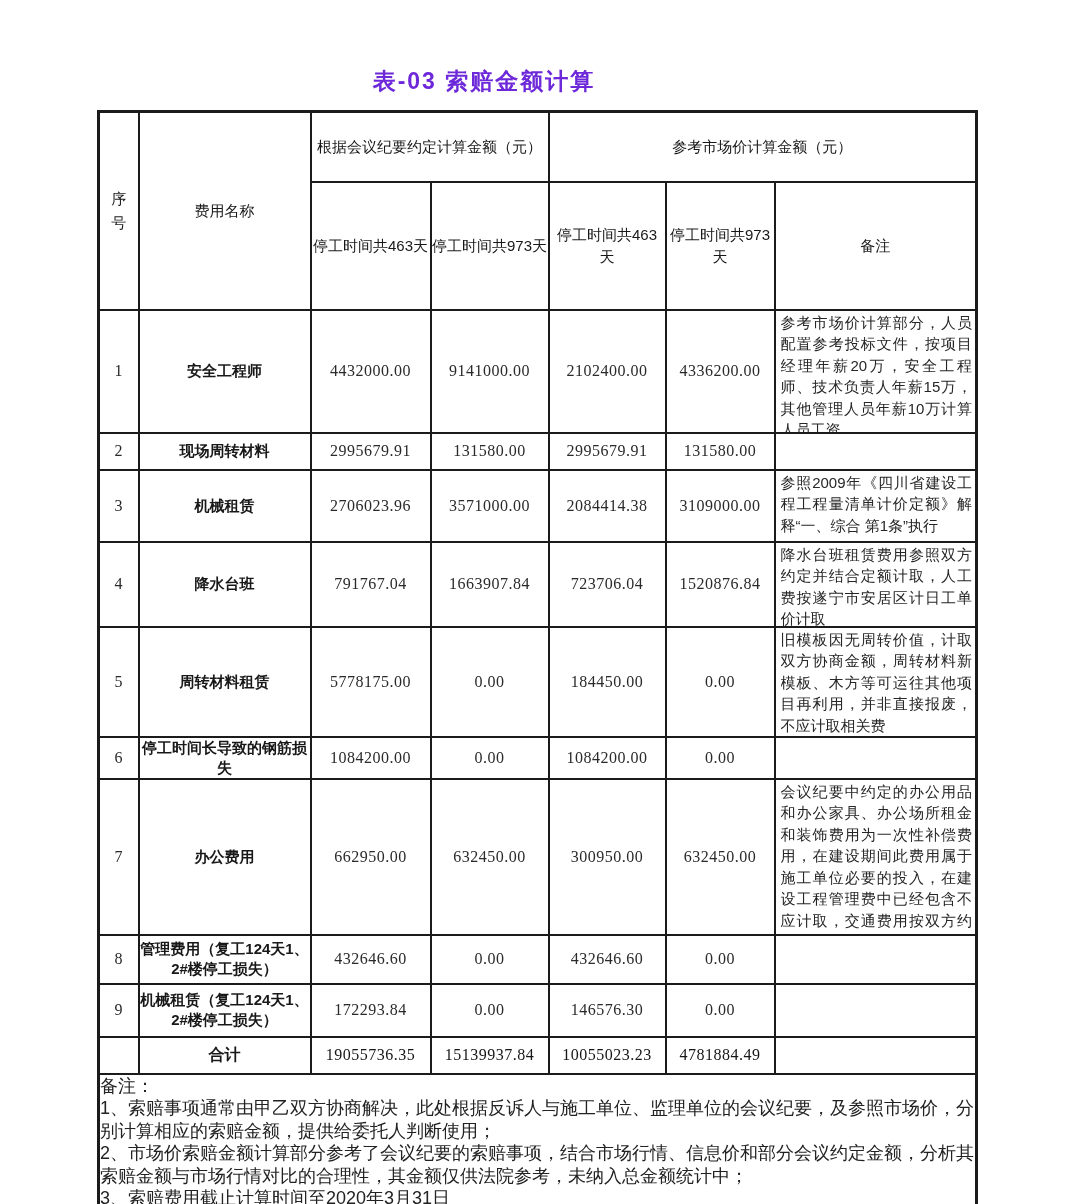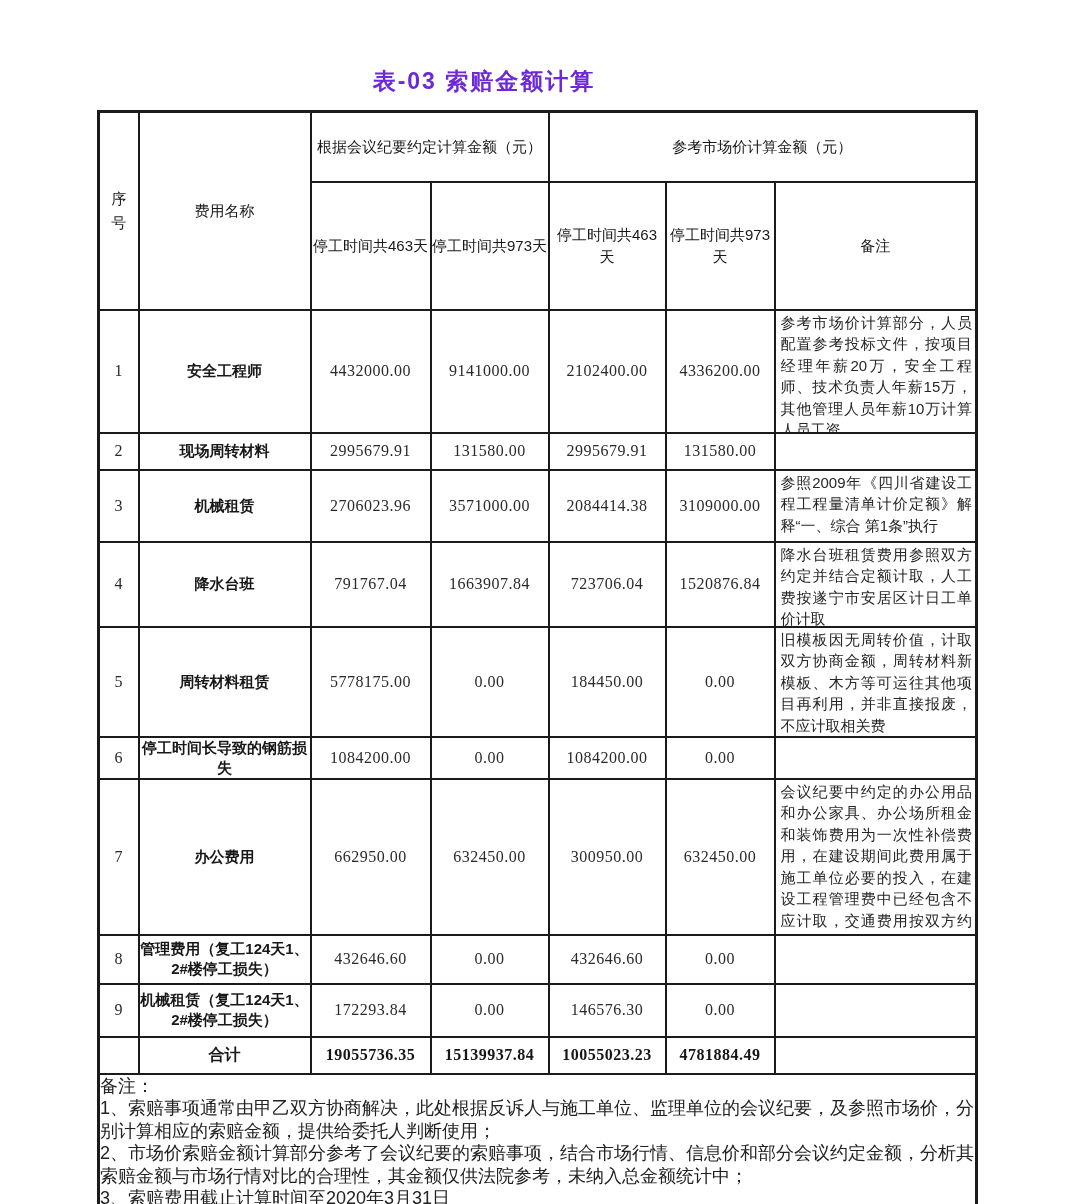--- a/index.html
+++ b/index.html
@@ -26,21 +26,21 @@
   .th-index span{display:inline-block;width:1.1em;line-height:24px;}
   td.num{
     font-family:"Liberation Serif",serif;font-size:16px;color:#2a2a2a;
     text-align:center;letter-spacing:0.5px;
   }
   td.name{
     font-size:15px;font-weight:bold;text-align:left;
     padding:2px 3px 2px 5px;line-height:20px;color:#181818;
   }
   td.total-label{font-size:16px;}
-  tr.total-row td.num{font-weight:bold;color:#161616;font-size:16px;}
+  tr.total-row td.num{font-weight:normal;color:#161616;font-size:16px;}
   td.remark-cell{position:relative;margin-left:46px;}
   .remark-inner{
     position:absolute;left:5px;right:3px;top:1px;bottom:0;
     overflow:hidden;text-align:left;font-size:15px;line-height:21.5px;
     color:#262626;text-align:justify;
   }
   td.notes-cell{padding:3px 8px 4px 8px;text-align:left;vertical-align:top;}
   .note-line{font-size:18px;line-height:22.5px;color:#222;text-align:left;}
 </style>
 </head>

